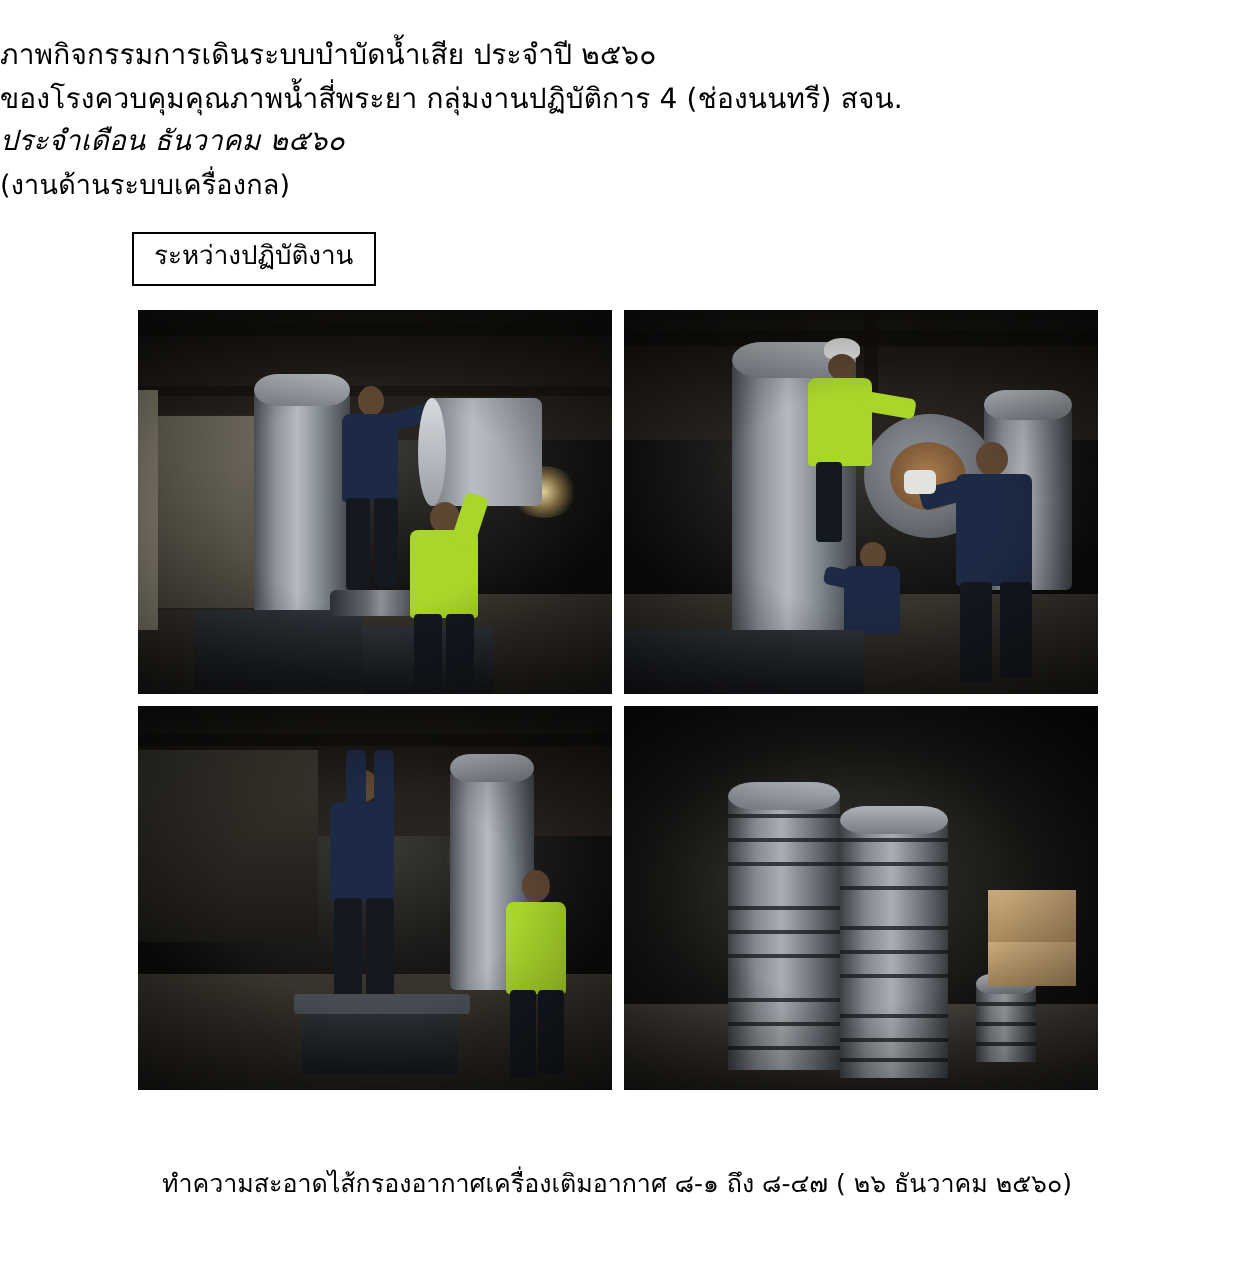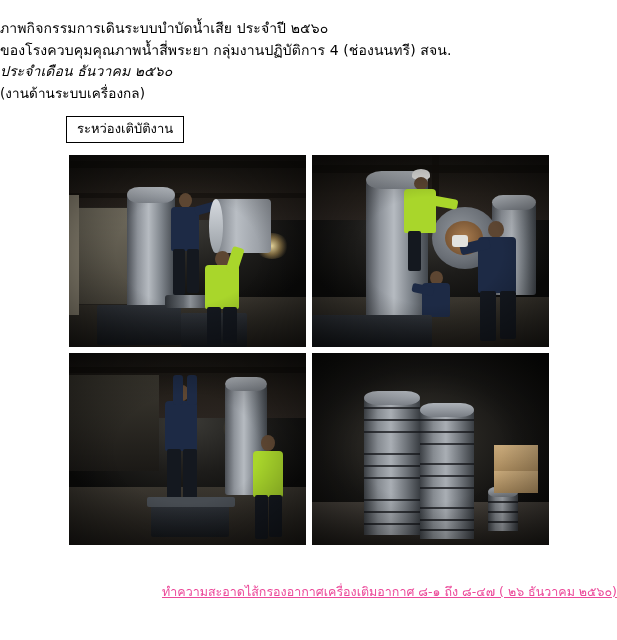--- a/index.html
+++ b/index.html
@@ -170,40 +170,39 @@
   .machine {
     position: absolute;
     background: linear-gradient(180deg, #2e3238 0%, #15181c 100%);
     border-radius: 2px;
   }
 
   .caption {
     position: absolute;
     left: 0; right: 0;
     bottom: 38px;
-    text-align: right;
+    text-align: center;
     font-size: 12.5px;
-    color: #ec4899;
-    text-decoration: underline;
+    color: #000000;
   }
 </style>
 </head>
 <body>
 
 <div class="page">
 
   <div class="title-block">
     <div class="title-line l1">ภาพกิจกรรมการเดินระบบบำบัดน้ำเสีย ประจำปี ๒๕๖๐</div>
     <div class="title-line l2">ของโรงควบคุมคุณภาพน้ำสี่พระยา กลุ่มงานปฏิบัติการ 4 (ช่องนนทรี) สจน.</div>
     <div class="title-line l3">ประจำเดือน   ธันวาคม      ๒๕๖๐</div>
     <div class="title-line l4">(งานด้านระบบเครื่องกล)</div>
   </div>
 
   <div class="status-box-wrap">
-    <div class="status-box">ระหว่องเติบัติงาน</div>
+    <div class="status-box">ระหว่างปฏิบัติงาน</div>
   </div>
 
   <div class="photo-grid">
 
     <div class="photo">
       <div class="dark-room"></div>
       <div class="ceiling"></div>
       <div class="beam" style="left:0;top:6px;width:237px;height:7px;"></div>
       <div class="beam" style="left:0;top:38px;width:237px;height:5px;opacity:.6;"></div>
       <div class="floor"></div>

